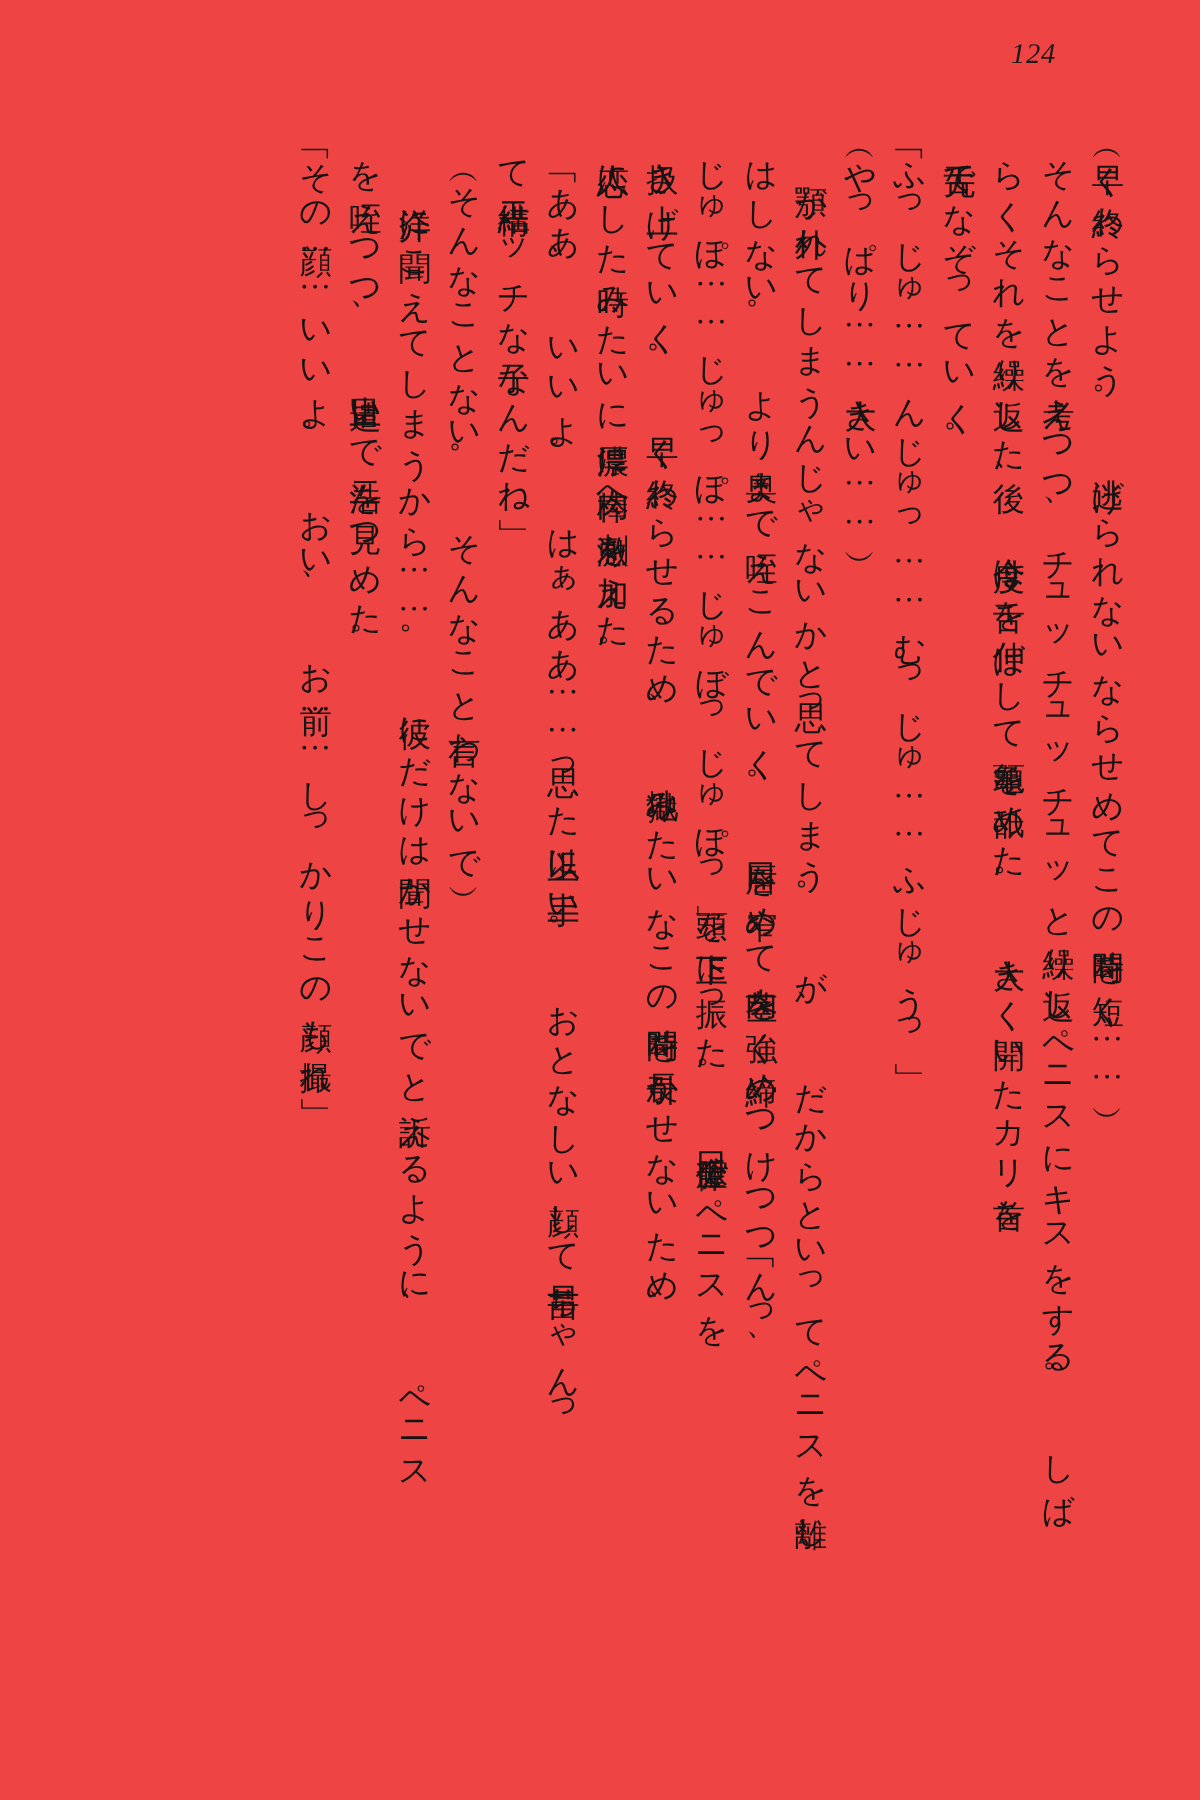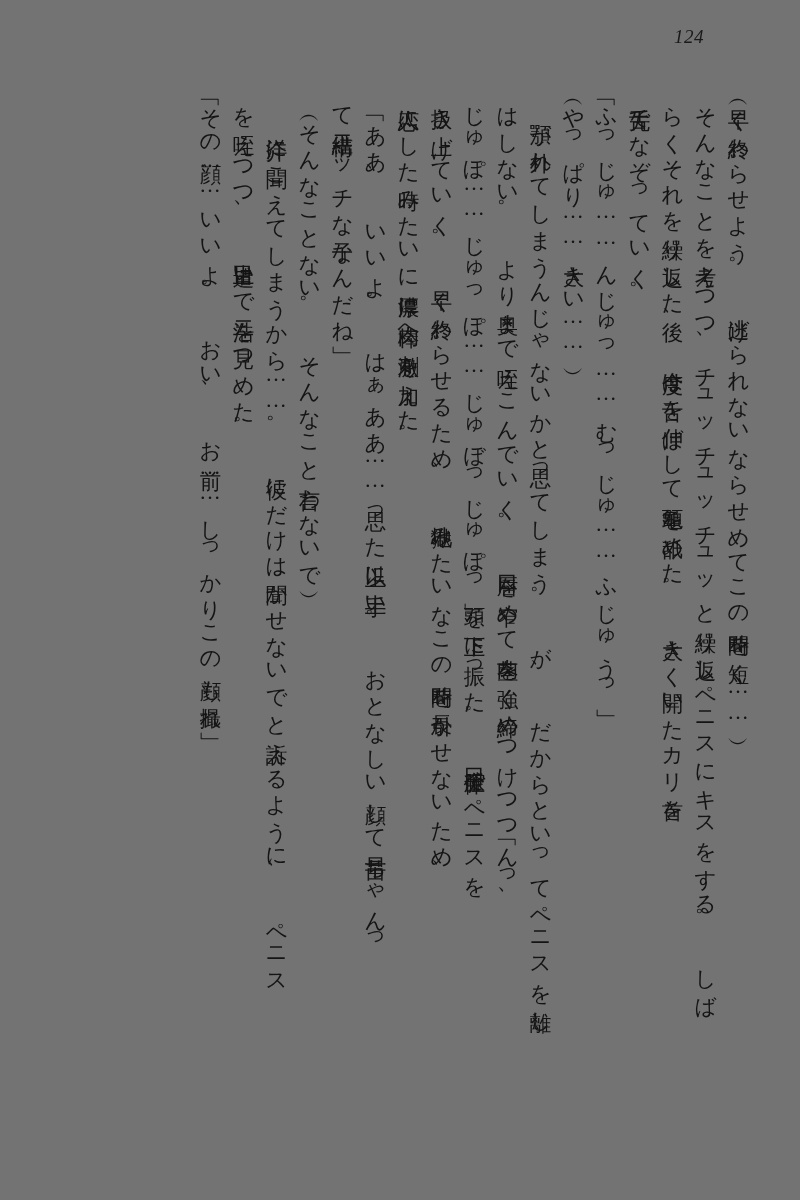--- a/index.html
+++ b/index.html
@@ -12,21 +12,21 @@
     height: 1200px;
     font-family: "Liberation Serif", "DejaVu Serif", serif;
     color: #111111;
     overflow: hidden;
     position: relative;
   }
   .page {
     position: relative;
     width: 800px;
     height: 1200px;
-    background: #737373;
+    background: #ef4444;
     box-sizing: border-box;
   }
   .page-number {
     position: absolute;
     top: 26px;
     right: 96px;
     font-size: 19px;
     font-style: italic;
     font-family: "Liberation Serif", "DejaVu Serif", serif;
     color: #1a1a1a;

